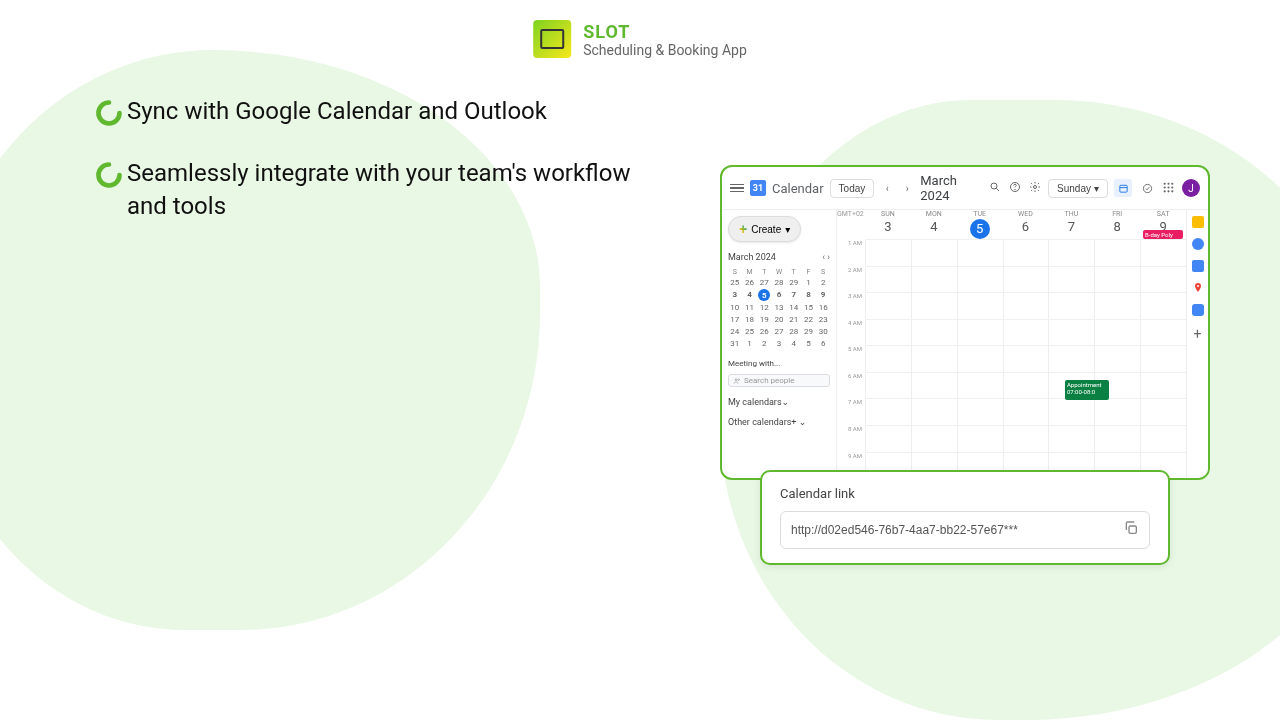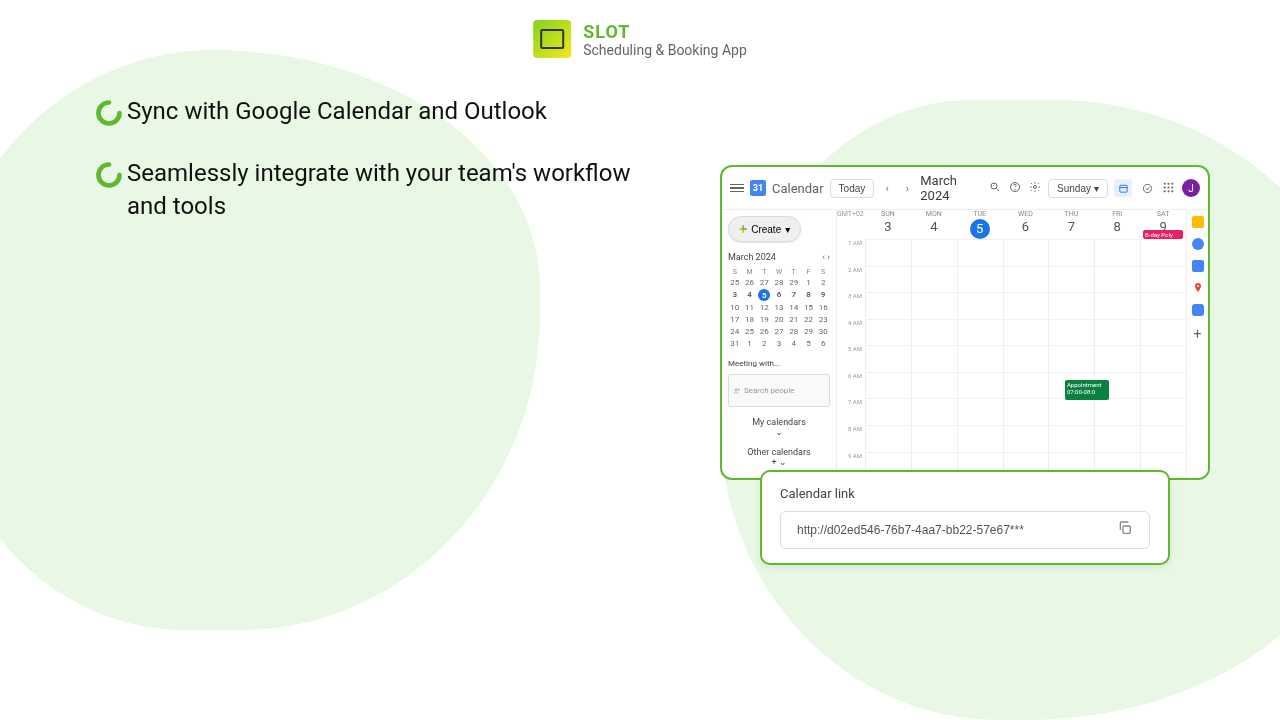--- a/index.html
+++ b/index.html
@@ -127,22 +127,22 @@
 .cal-left { width:114px; padding:6px; display:flex; flex-direction:column; gap:6px; }
 .btn-create { border:1px solid #dadce0; border-radius:14px; padding:4px 10px; font-size:10px; display:flex; align-items:center; gap:4px; width:fit-content; box-shadow:0 1px 2px rgba(0,0,0,0.1); }
 .plus { font-size:14px; background:linear-gradient(45deg,#ea4335,#fbbc05,#34a853,#4285f4); -webkit-background-clip:text; color:transparent; font-weight:bold; }
 .mini-head { display:flex; justify-content:space-between; align-items:center; font-size:9px; color:#444; margin-top:4px; }
 .mini-grid { display:grid; grid-template-columns:repeat(7,1fr); gap:1px; font-size:8px; color:#666; text-align:center; }
 .mini-grid .dh { color:#888; font-size:7px; }
 .mini-grid .d { padding:1px 0; }
 .mini-grid .today { background:#1a73e8; color:#fff; border-radius:50%; width:12px; height:12px; line-height:12px; margin:0 auto; }
 .mini-grid .bold { font-weight:700; }
 .meet-label { font-size:8px; color:#444; margin-top:4px; }
-.search-people { border:1px solid #dadce0; border-radius:3px; padding:11px 4px; font-size:8px; color:#999; display:flex; align-items:center; gap:3px; background:#f8f9fa; }
-.cal-row { display:flex; justify-content:flex-start; align-items:center; font-size:9px; color:#444; margin-top:4px;flex-direction:column; }
+.search-people { border:1px solid #dadce0; border-radius:3px; padding:1px 4px; font-size:8px; color:#999; display:flex; align-items:center; gap:3px; background:#f8f9fa; }
+.cal-row { display:flex; justify-content:flex-start; align-items:center; font-size:9px; color:#444; margin-top:4px; }
 .cal-right { flex:1; position:relative; border-left:1px solid #eee; display:flex; flex-direction:column; }
 .side-strip { width:22px; background:#fff; border-left:1px solid #eee; display:flex; flex-direction:column; align-items:center; gap:10px; padding-top:6px; }
 .side-ic { width:12px; height:12px; border-radius:2px; }
 .avatar { width:18px; height:18px; border-radius:50%; background:#7b1fa2; color:#fff; font-size:10px; display:flex; align-items:center; justify-content:center; }
 .days-head { display:flex; }
 .time-col { width:28px; font-size:7px; color:#999; text-align:right; padding-right:2px; }
 .day-col { flex:1; text-align:center; }
 .day-col .dn { font-size:7px; color:#888; }
 .day-col .dd { font-size:13px; color:#555; margin-top:1px; }
 .day-col.today .dd { background:#1a73e8; color:#fff; border-radius:50%; width:20px; height:20px; line-height:20px; margin:1px auto 0; }
@@ -161,21 +161,21 @@
   top:470px;
   width:410px;
   background:#fff;
   border:2px solid #5fb82e;
   border-radius:10px;
   padding:14px 18px;
   z-index:6;
   box-shadow:0 2px 8px rgba(0,0,0,0.08);
 }
 .link-title { font-size:13px; color:#444; margin-bottom:10px; }
-.link-input-wrap { border:1px solid #dadce0; border-radius:6px; padding:8px 16px; display:flex; align-items:center; justify-content:flex-end; }
+.link-input-wrap { border:1px solid #dadce0; border-radius:6px; padding:8px 10px; display:flex; align-items:center; justify-content:flex-end; }
 .link-input { font-size:12px; color:#555; border:none; outline:none; flex:1; background:transparent; }
 .copy-ic { width:16px; color:#888; }
 .link-help { font-size:11px; color:#888; margin-top:10px; }
 .link-help a { color:#1a73e8; text-decoration:none; }
 </style>
 </head>
 <body>
 
 <div class="blob1"></div>
 <div class="blob2"></div>

